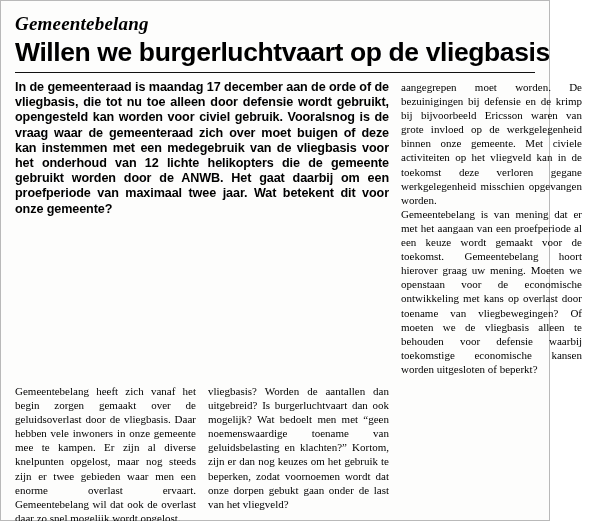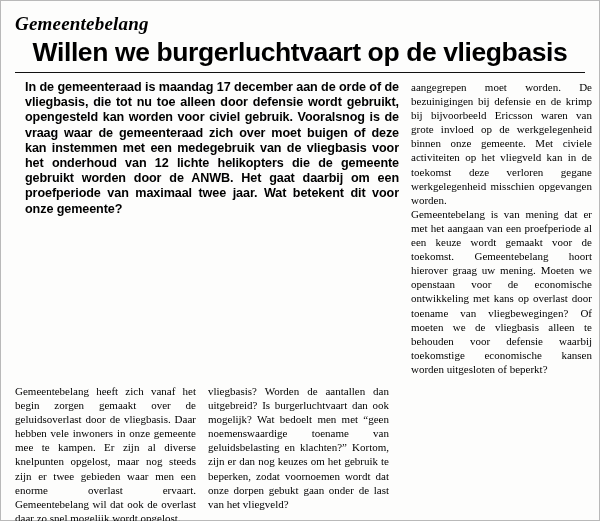--- a/index.html
+++ b/index.html
@@ -9,21 +9,21 @@
   body {
     width: 602px;
     height: 521px;
     background: #ffffff;
     font-family: "Liberation Serif", serif;
     color: #000000;
     overflow: hidden;
   }
   .page {
     position: relative;
-    width: 600px;
+    width: 550px;
     height: 521px;
     box-sizing: border-box;
     border: 1px solid #b9b9b9;
     background: #fdfdfc;
     padding: 10px 14px 8px 14px;
   }
   .kicker {
     font-family: "Liberation Serif", serif;
     font-style: italic;
     font-weight: 700;
@@ -56,21 +56,20 @@
     font-size: 12.6px;
     line-height: 15.2px;
     text-align: justify;
     margin: 0;
     letter-spacing: -0.1px;
   }
   .lead-wrap {
     display: flex;
     gap: 12px;
     margin-bottom: 8px;
-    margin-left: 10px;
   }
   .lead-col {
     width: 374px;
     flex: 0 0 374px;
   }
   .right-top {
     width: 181px;
     flex: 0 0 181px;
   }
   .body-text {

